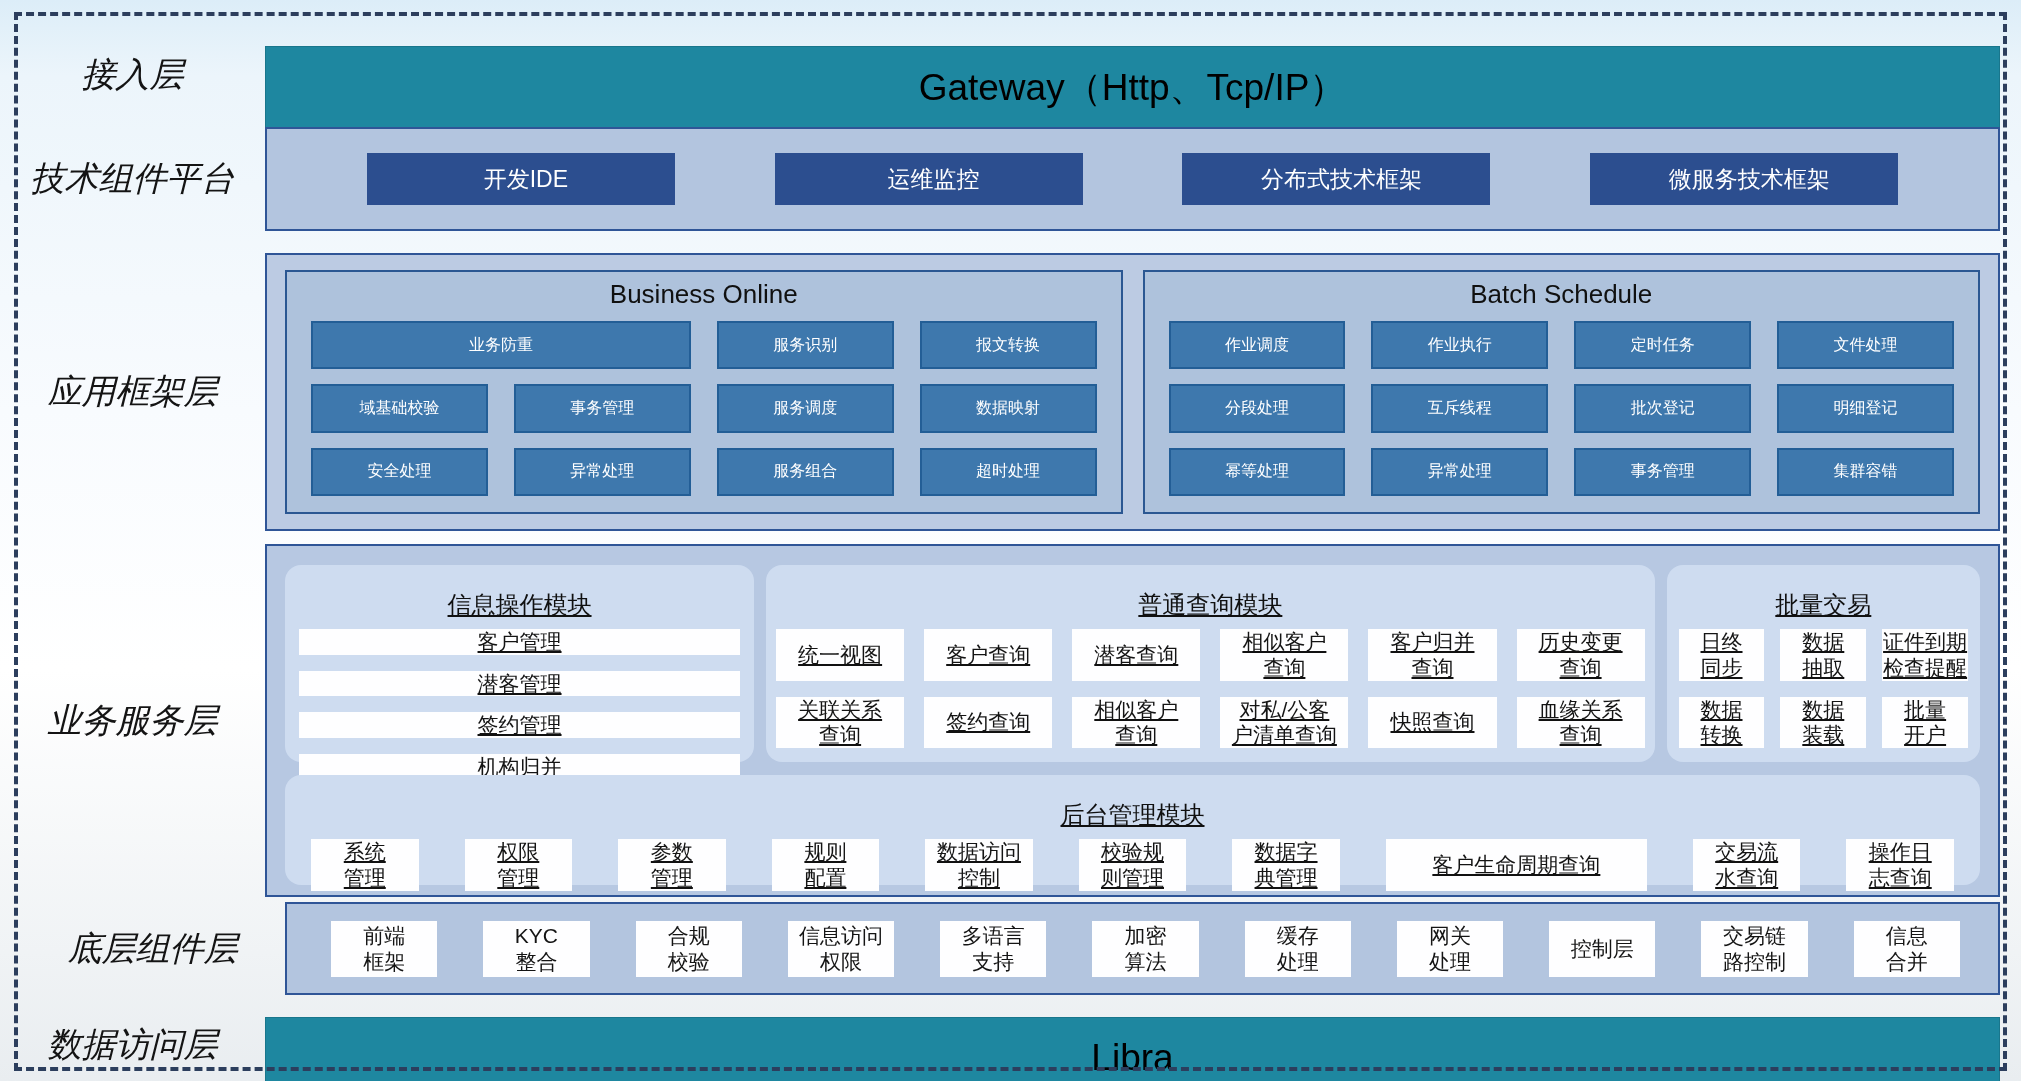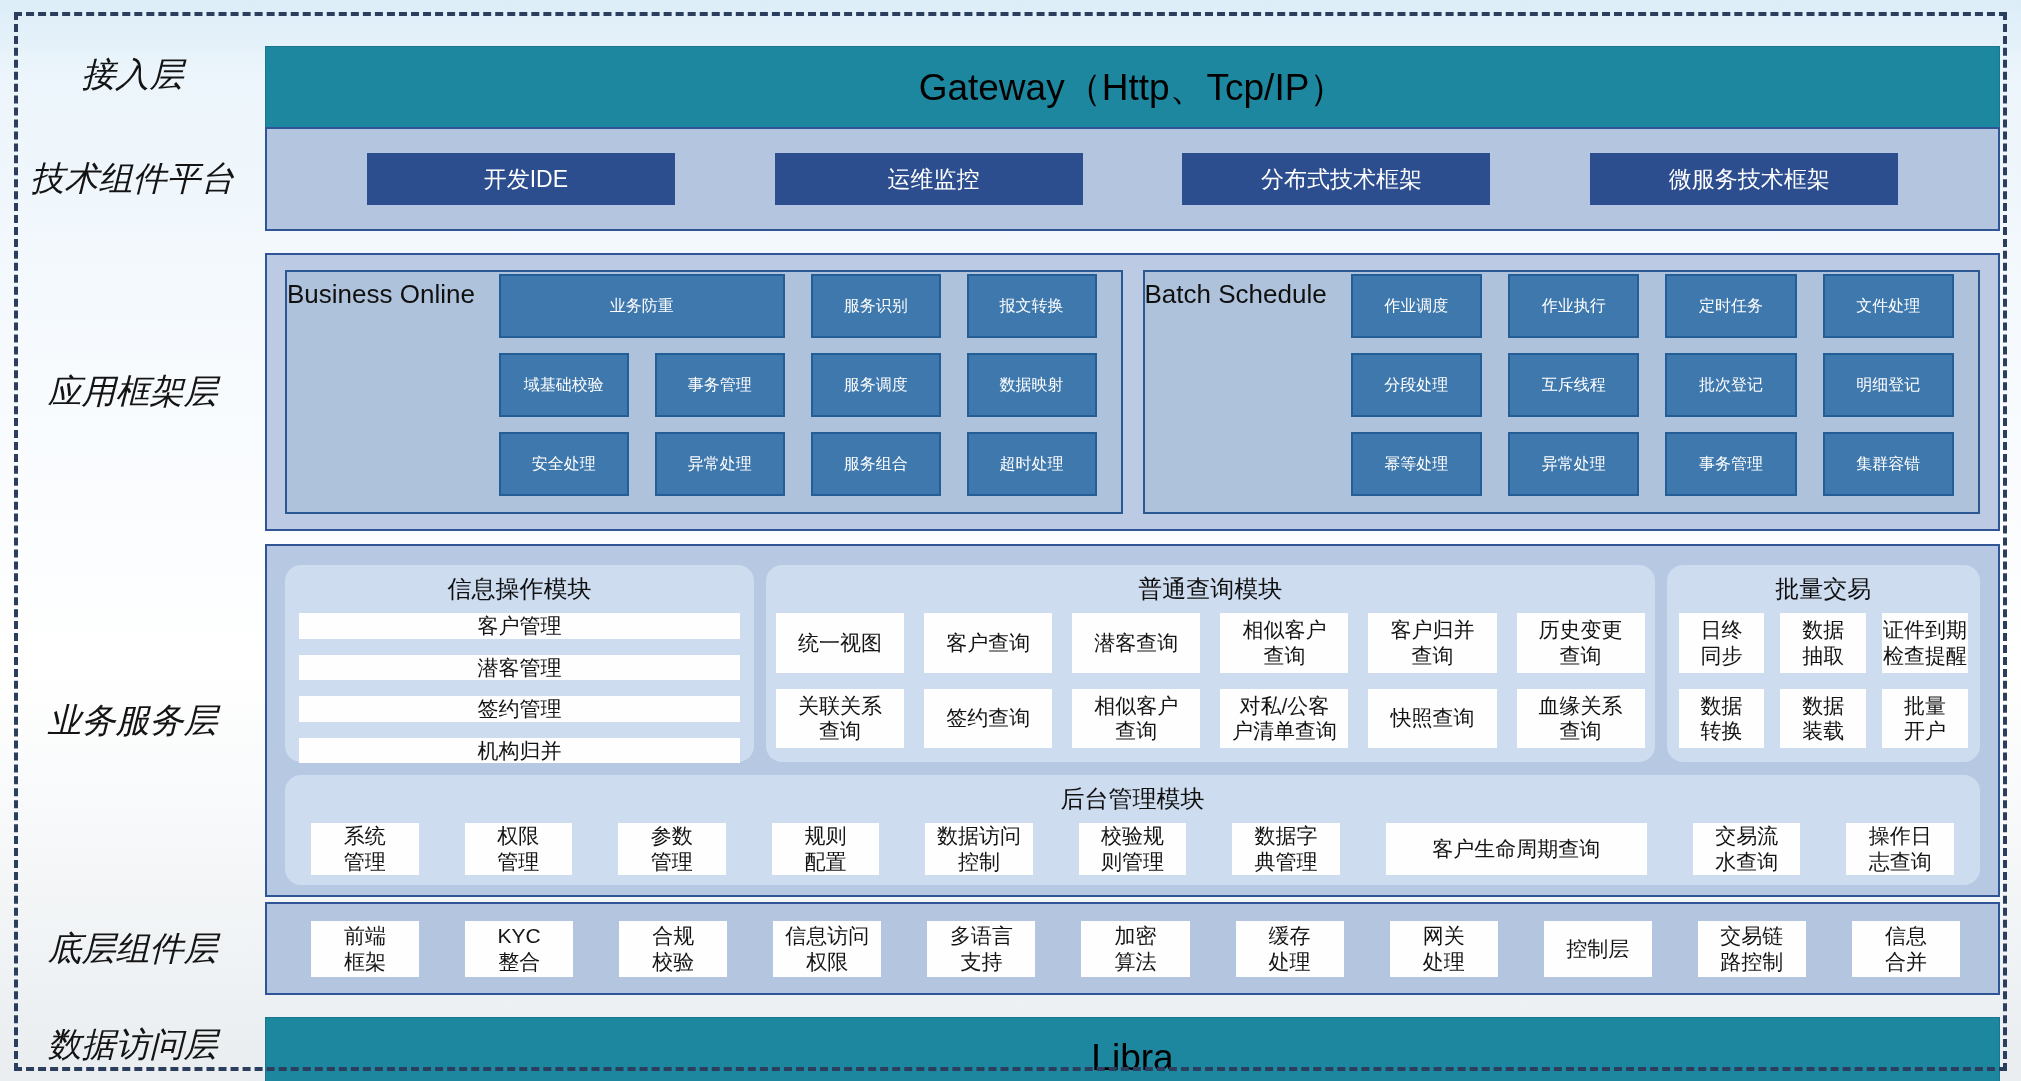--- a/index.html
+++ b/index.html
@@ -16,29 +16,29 @@
   .row{display:flex;padding-right:21px;}
   .row-label{flex:0 0 265px;display:flex;align-items:center;justify-content:center;font-size:34px;color:#141414;font-style:italic;}
   .row-content{flex:1;min-width:0;}
   
   .tealbar{height:100%;background:#1E87A0;border:1px solid #19768c;color:#000000;display:flex;align-items:center;justify-content:center;font-size:37px;margin-top:13px;}
   
   .tech-strip{height:100%;background:#B3C5DF;border:2px solid #2F5597;display:flex;align-items:center;justify-content:space-evenly;}
   .navybtn{width:308px;height:52px;background:#2C4E8F;color:#fff;display:flex;align-items:center;justify-content:center;font-size:23px;padding-left:10px;}
   
   .afl{height:100%;background:#BCCBE3;border:2px solid #2F5597;display:flex;gap:20px;padding:15px 18px;}
-  .subbox{flex:1;min-width:0;background:#AEC2DC;border:2px solid #2B5792;display:flex;flex-direction:row;}
+  .subbox{flex:1;min-width:0;background:#AEC2DC;border:2px solid #2B5792;display:flex;flex-direction:column;}
   .subtitle{font-size:26px;text-align:center;padding:7px 0 9px;color:#101010;}
   .subgrid{flex:1;display:grid;grid-template-columns:repeat(4,1fr);gap:15px 26px;padding:2px 24px 16px;}
   .chip{background:#3E78AD;border:2px solid #235E96;color:#fff;display:flex;align-items:center;justify-content:center;font-size:16px;}
   .span2{grid-column:span 2;}
   
   .bsl{height:100%;background:#B7C8E2;border:2px solid #2F5597;padding:19px 18px 10px;display:flex;flex-direction:column;gap:13px;}
   .top-panels{flex:1;display:flex;gap:12px;min-height:0;}
-  .panel{background:#CEDCF0;border-radius:16px;display:flex;flex-direction:column;padding:2px 0 14px;min-width:0;}
+  .panel{background:#CEDCF0;border-radius:16px;display:flex;flex-direction:column;padding:18px 0 14px;min-width:0;text-decoration:underline;}
   .ptitle{font-size:24px;text-align:center;padding:6px 0 8px;color:#101010;}
   .pgrid{flex:1;display:grid;row-gap:16px;}
   .grid-info{grid-template-columns:repeat(1,1fr);column-gap:30px;padding:0 14px;}
   .grid-query{grid-template-columns:repeat(6,1fr);column-gap:20px;padding:0 10px;}
   .grid-batch{grid-template-columns:repeat(3,1fr);column-gap:16px;padding:0 12px;}
   .grid-admin{grid-template-columns:repeat(11,1fr);column-gap:46px;padding:0 26px;}
   .wbox{background:#FEFEFF;display:flex;align-items:center;justify-content:center;text-align:center;font-size:21px;line-height:1.22;white-space:pre-line;color:#141414;}
   .panel-info{flex:473 1 0;}
   .panel-query{flex:896 1 0;}
   .panel-batch{flex:316 1 0;}
@@ -193,21 +193,21 @@
             <div class="wbox">交易流
 水查询</div>
             <div class="wbox">操作日
 志查询</div>
           </div>
         </div>
       </div>
     </div>
   </div>
 
-  <div class="row" style="margin-top:5px;height:93px;">
+  <div class="row" style="margin-top:5px;height:93px;padding-left:20px;">
     <div class="row-label">底层组件层</div>
     <div class="row-content">
       <div class="base-strip">
         <div class="wbox">前端
 框架</div>
         <div class="wbox">KYC
 整合</div>
         <div class="wbox">合规
 校验</div>
         <div class="wbox">信息访问

